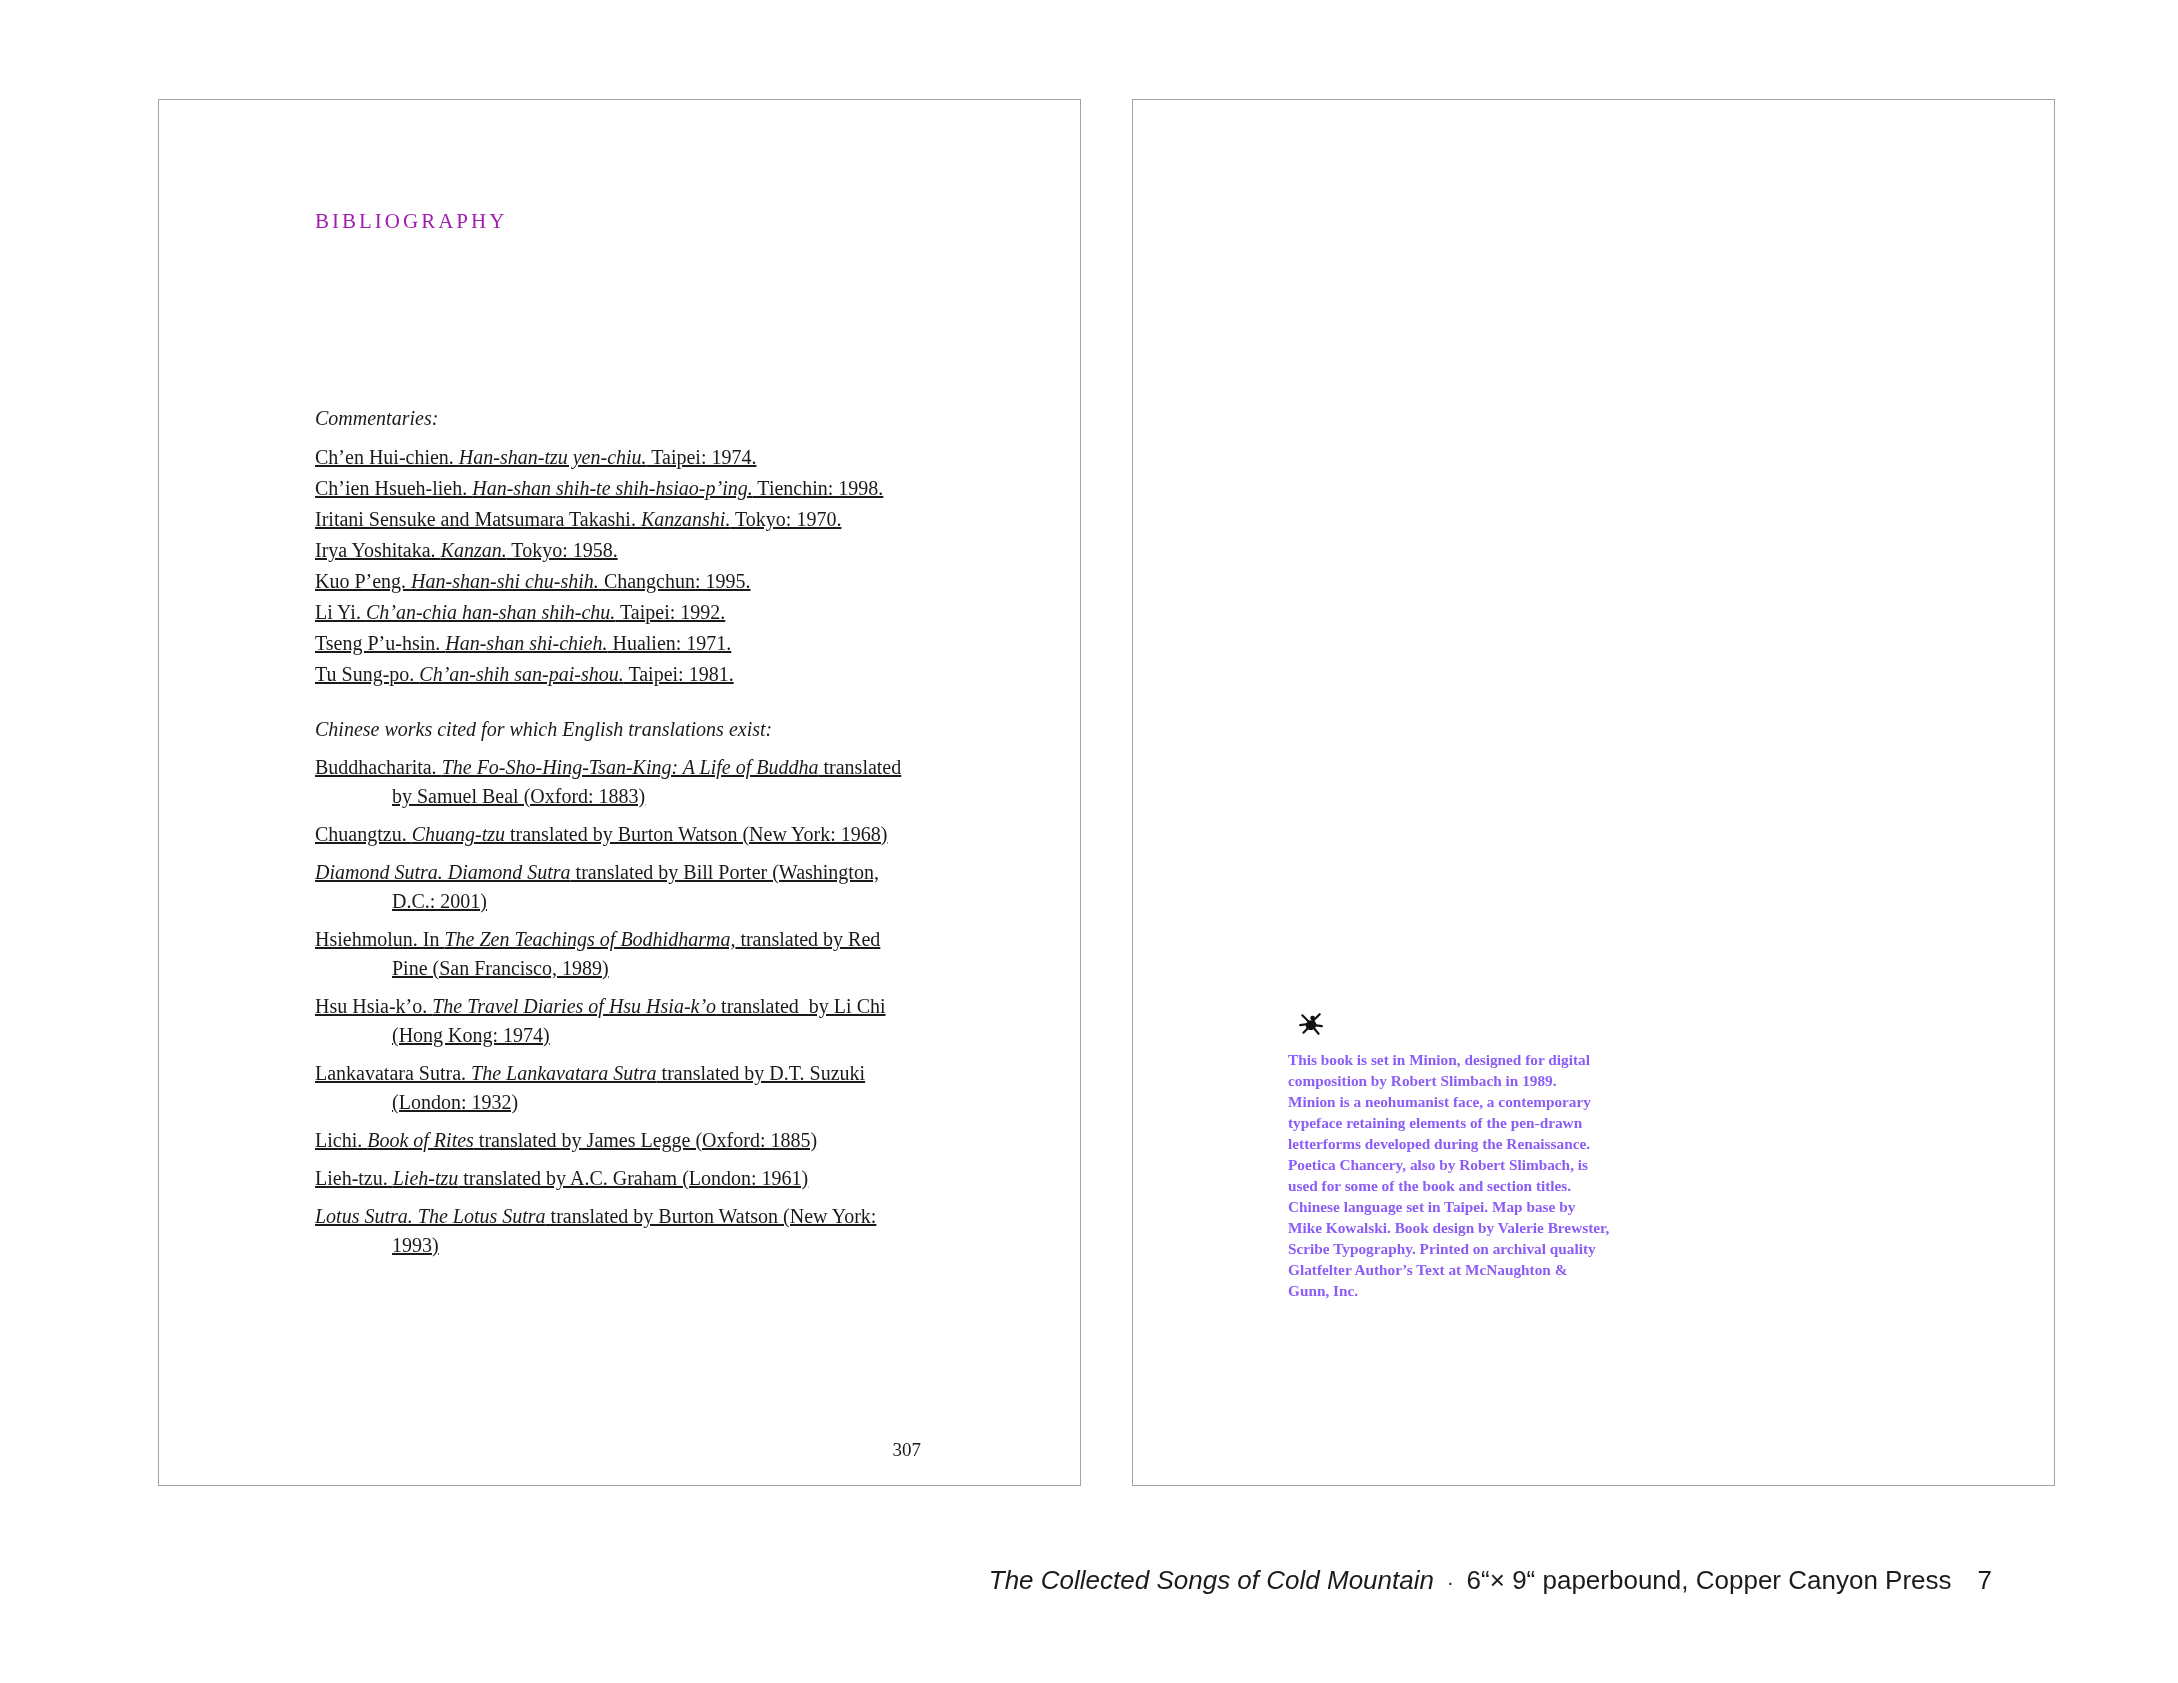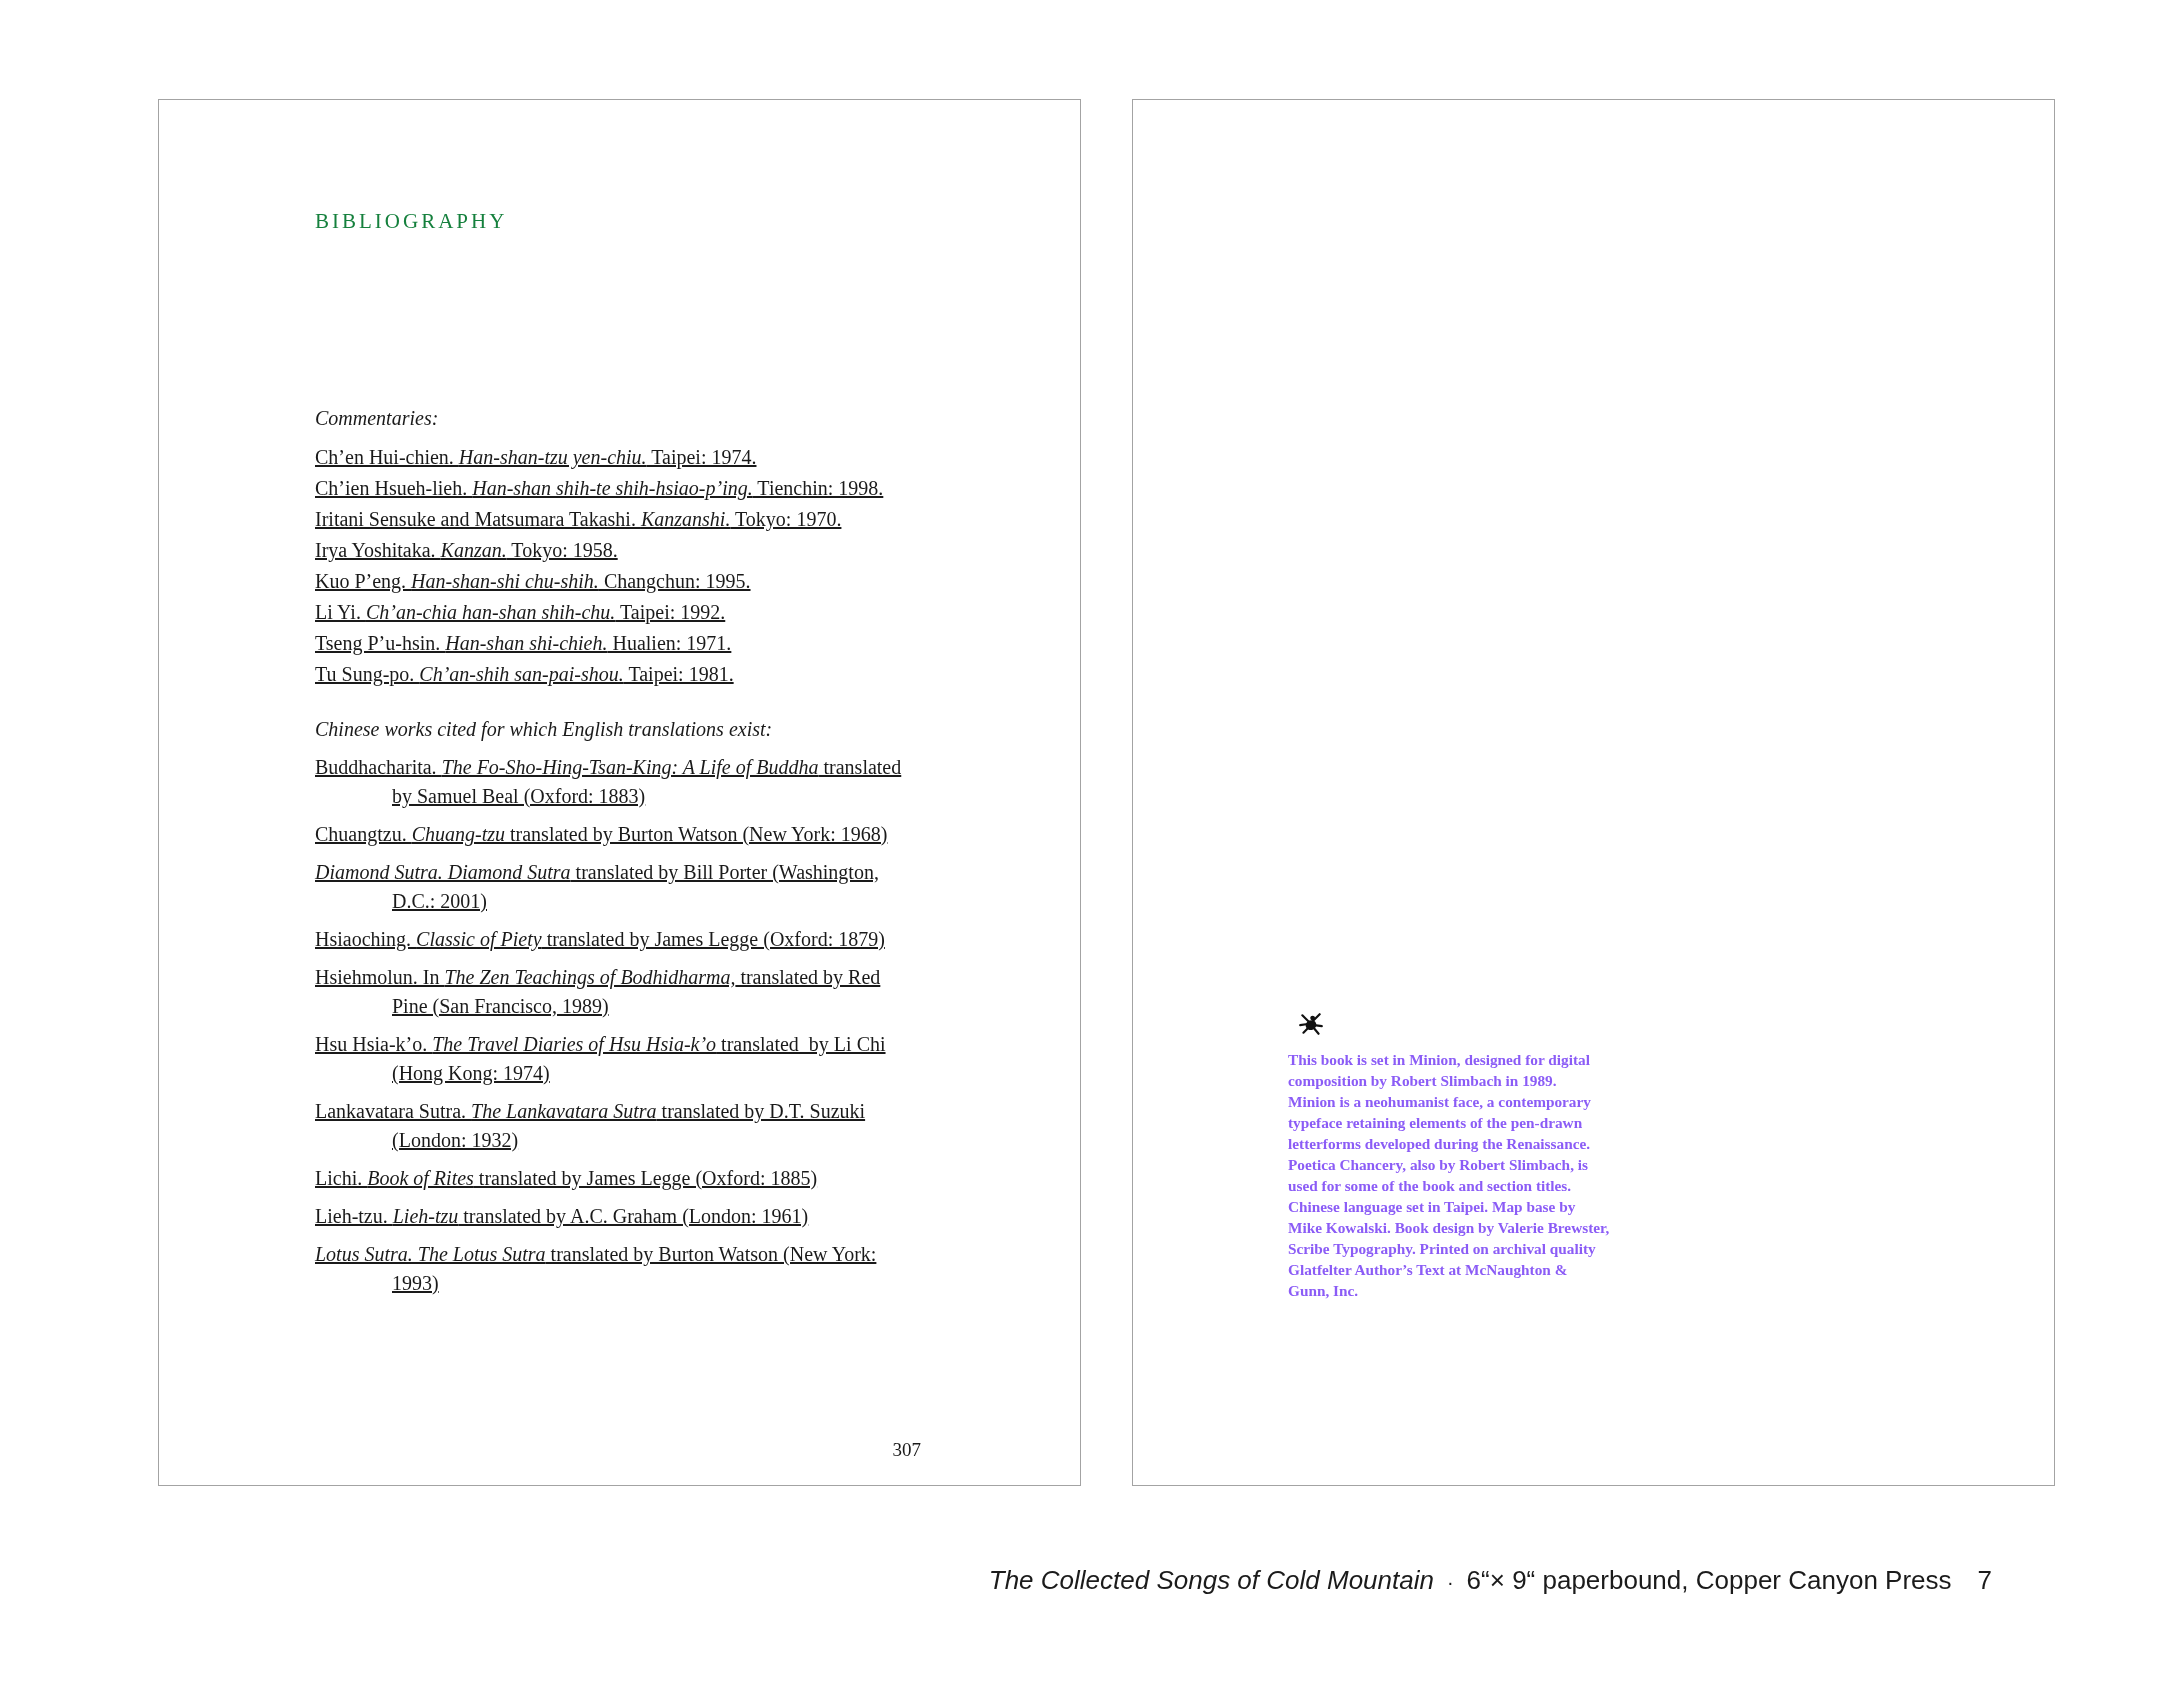--- a/index.html
+++ b/index.html
@@ -18,21 +18,21 @@
     background: #ffffff;
     border: 1px solid #a3a3a3;
   }
   .left-page  { left: 158px; }
   .right-page { left: 1132px; }
 
   
   .bib-heading {
     position: absolute; left: 156px; top: 109px;
     font-size: 21px; letter-spacing: 3px;
-    color: #15803d;
+    color: #a21caf;
   }
   .bib-body {
     position: absolute; left: 156px; top: 267px; width: 683px; margin-top: 36px;
   }
   .sec-heading {
     font-style: italic; font-size: 20px; line-height: 31px;
     margin-bottom: 8px;
   }
   .sec-heading.second { margin-top: 24px; }
   .entries .entry {
@@ -92,21 +92,20 @@
           <div class="entry"><span>Tu Sung-po. </span><span class="it">Ch’an-shih san-pai-shou.</span><span> Taipei: 1981.</span></div>
         </div>
 
       <div class="sec-heading second">Chinese works cited for which English translations exist:</div>
       <div class="entries sec2">
           <div class="entry"><span>Buddhacharita. </span><span class="it">The Fo-Sho-Hing-Tsan-King: A Life of Buddha</span><span> translated
 by Samuel Beal (Oxford: 1883)</span></div>
           <div class="entry"><span>Chuangtzu. </span><span class="it">Chuang-tzu</span><span> translated by Burton Watson (New York: 1968)</span></div>
           <div class="entry"><span class="it">Diamond Sutra. Diamond Sutra</span><span> translated by Bill Porter (Washington,
 D.C.: 2001)</span></div>
-          <div class="entry"><span>Hsiaoching. </span><span class="it">Classic of Piety</span><span> translated by James Legge (Oxford: 1879)</span></div>
           <div class="entry"><span>Hsiehmolun. In </span><span class="it">The Zen Teachings of Bodhidharma,</span><span> translated by Red
 Pine (San Francisco, 1989)</span></div>
           <div class="entry"><span>Hsu Hsia-k’o. </span><span class="it">The Travel Diaries of Hsu Hsia-k’o</span><span> translated  by Li Chi
 (Hong Kong: 1974)</span></div>
           <div class="entry"><span>Lankavatara Sutra. </span><span class="it">The Lankavatara Sutra</span><span> translated by D.T. Suzuki
 (London: 1932)</span></div>
           <div class="entry"><span>Lichi. </span><span class="it">Book of Rites</span><span> translated by James Legge (Oxford: 1885)</span></div>
           <div class="entry"><span>Lieh-tzu. </span><span class="it">Lieh-tzu</span><span> translated by A.C. Graham (London: 1961)</span></div>
           <div class="entry"><span class="it">Lotus Sutra. The Lotus Sutra</span><span> translated by Burton Watson (New York:
 1993)</span></div>

